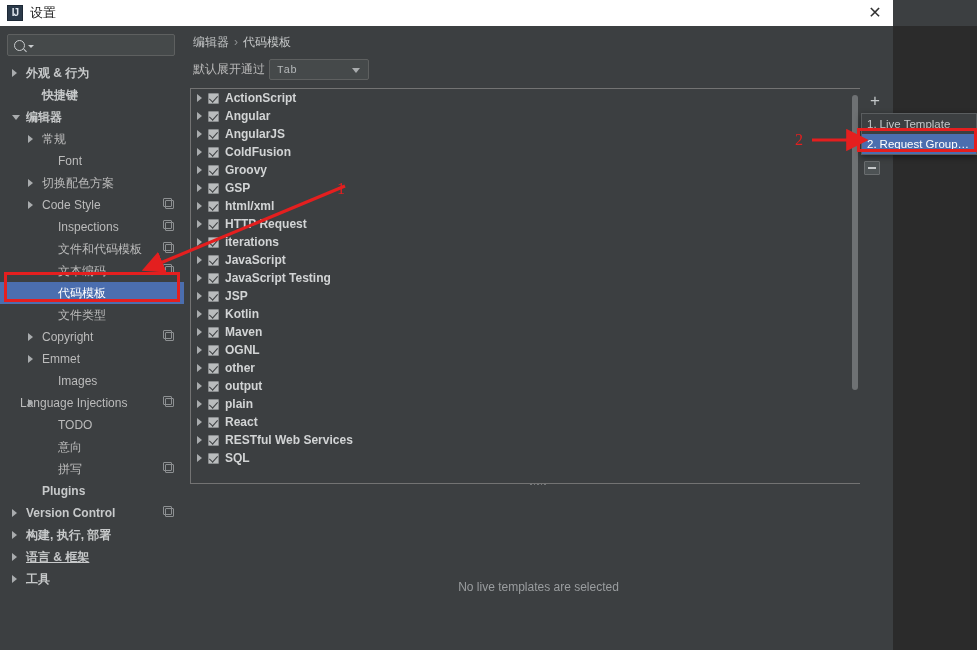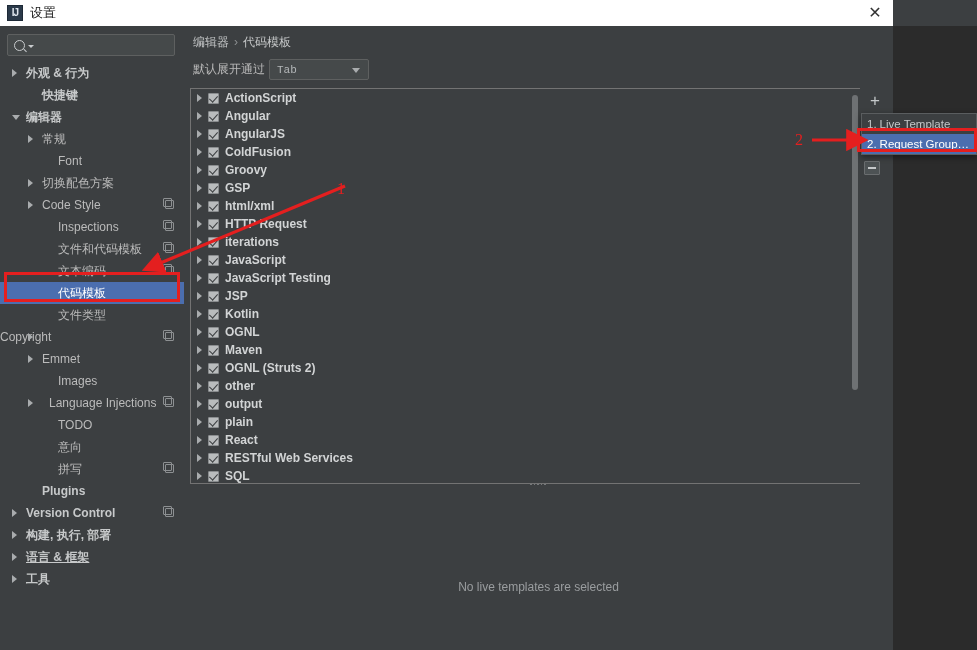--- a/index.html
+++ b/index.html
@@ -225,33 +225,33 @@
             <span class="copy-ic"></span>
           </div>
           <div class="trow sel">
             <span class="lbl" style="margin-left: 58px;">代码模板</span>
           </div>
           <div class="trow">
             <span class="lbl" style="margin-left: 58px;">文件类型</span>
           </div>
           <div class="trow">
             <span class="arrow" style="left: 28px; top: 7px;"></span>
-            <span class="lbl" style="">Copyright</span>
+            <span class="lbl" style="margin-left: 42px;">Copyright</span>
             <span class="copy-ic"></span>
           </div>
           <div class="trow">
             <span class="arrow" style="left: 28px; top: 7px;"></span>
             <span class="lbl" style="margin-left: 42px;">Emmet</span>
           </div>
           <div class="trow">
             <span class="lbl" style="margin-left: 58px;">Images</span>
           </div>
           <div class="trow">
             <span class="arrow" style="left: 28px; top: 7px;"></span>
-            <span class="lbl" style="margin-left: 49px;">Language Injections</span>
+            <span class="lbl" style="margin-left: 20px;">Language Injections</span>
             <span class="copy-ic"></span>
           </div>
           <div class="trow">
             <span class="lbl" style="margin-left: 58px;">TODO</span>
           </div>
           <div class="trow">
             <span class="lbl" style="margin-left: 58px;">意向</span>
           </div>
           <div class="trow">
             <span class="lbl" style="margin-left: 58px;">拼写</span>
@@ -357,31 +357,26 @@
             <span class="ltext">JSP</span>
           </div>
           <div class="lrow">
             <span class="larrow"></span>
             <span class="cbx"></span>
             <span class="ltext">Kotlin</span>
           </div>
           <div class="lrow">
             <span class="larrow"></span>
             <span class="cbx"></span>
+            <span class="ltext">Maven</span>
+          </div>
+          <div class="lrow">
+            <span class="larrow"></span>
+            <span class="cbx"></span>
             <span class="ltext">OGNL</span>
-          </div>
-          <div class="lrow">
-            <span class="larrow"></span>
-            <span class="cbx"></span>
-            <span class="ltext">Maven</span>
-          </div>
-          <div class="lrow">
-            <span class="larrow"></span>
-            <span class="cbx"></span>
-            <span class="ltext">OGNL (Struts 2)</span>
           </div>
           <div class="lrow">
             <span class="larrow"></span>
             <span class="cbx"></span>
             <span class="ltext">other</span>
           </div>
           <div class="lrow">
             <span class="larrow"></span>
             <span class="cbx"></span>
             <span class="ltext">output</span>

